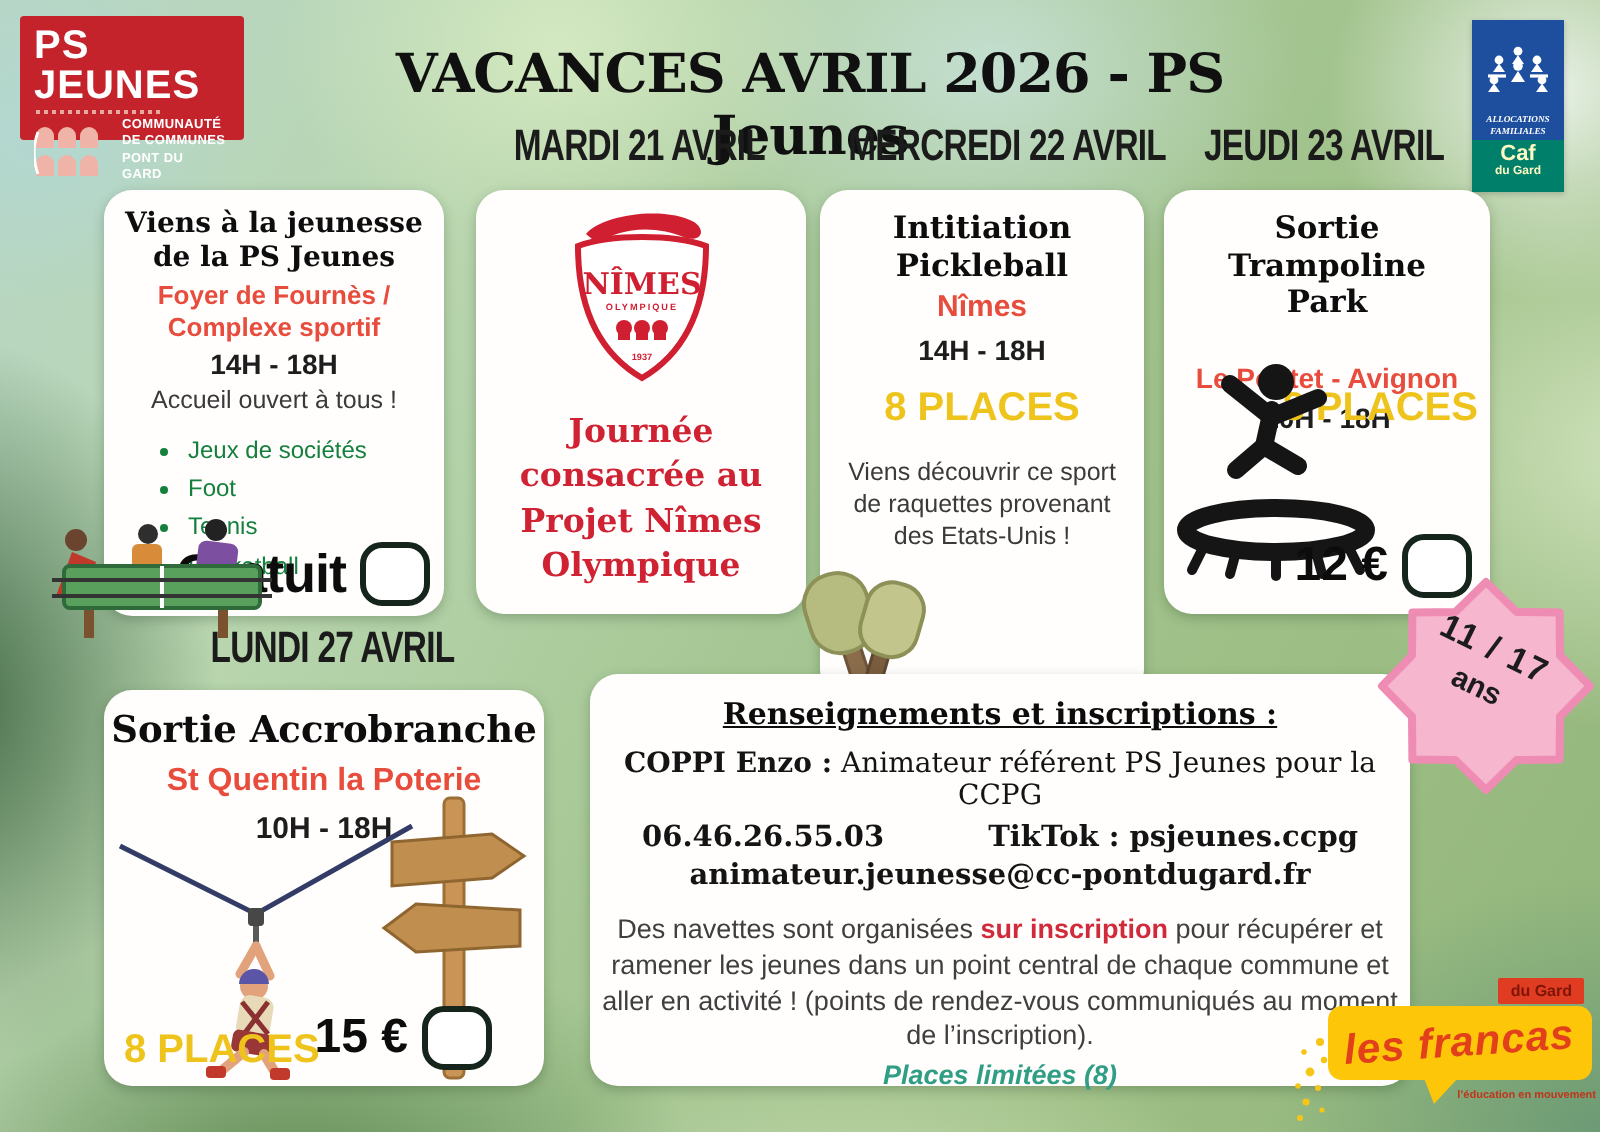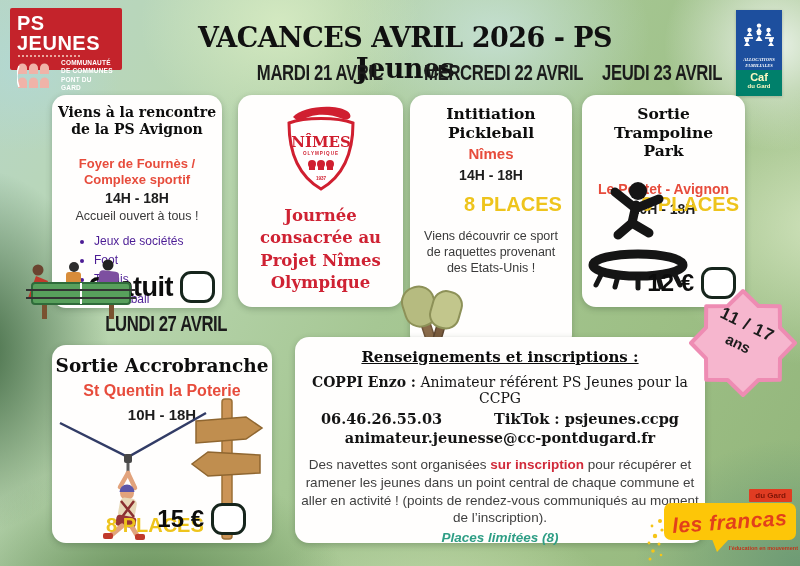--- a/index.html
+++ b/index.html
@@ -35,25 +35,25 @@
   .caf-region{font-size:6px;font-weight:bold;display:block;}
   
   .day{position:absolute;text-align:center;font-weight:bold;color:#1b1b1b;font-size:22px;white-space:nowrap;}
   .day span{display:inline-block;transform:scaleX(.76);transform-origin:center;letter-spacing:-.5px;}
   
   .card{position:absolute;background:#fffefd;border-radius:14px;box-shadow:0 2px 6px rgba(35,60,35,.28);box-sizing:border-box;}
   .c-title{font-family:"DejaVu Serif",serif;font-weight:bold;text-align:center;color:#0d0d0d;line-height:1.2;}
   .c-loc{color:#e74c3c;font-weight:bold;text-align:center;line-height:1.25;}
   .c-hours{font-weight:bold;text-align:center;color:#1d1d1d;}
   .c-note{font-size:12.5px;color:#3a3a3a;text-align:center;margin-top:3px;}
-  .c-places{color:#eec41c;font-weight:bold;font-size:20px;text-align:center;padding-left:44px;}
+  .c-places{color:#eec41c;font-weight:bold;font-size:20px;text-align:center;}
   .price-row{position:absolute;display:flex;align-items:center;gap:7px;}
   .price{font-weight:bold;color:#0c0c0c;}
   .checkbox{width:35px;height:32px;border:3.5px solid #16251c;border-radius:11px;background:#fff;box-sizing:border-box;}
-  .c1-bullets{margin:9px 0 0 30px;padding:0 0 0 12px;font-size:12px;color:#4c1d95;line-height:1.6;}
+  .c1-bullets{margin:9px 0 0 30px;padding:0 0 0 12px;font-size:12px;color:#15803d;line-height:1.6;}
   .c2-desc{font-family:"DejaVu Serif",serif;font-weight:bold;color:#cf2233;font-size:16.5px;line-height:1.35;text-align:center;margin-top:4px;padding:0 16px;}
   .ib{padding:8px 6px;text-align:center;}
   .ib-heading{font-family:"DejaVu Serif",serif;font-weight:bold;font-size:15px;text-decoration:underline;color:#0c0c0c;margin-top:3px;}
   .ib-contact{font-family:"DejaVu Serif",serif;font-size:14px;margin-top:8px;color:#141414;}
   .ib-contact b{font-weight:bold;}
   .ib-line2{font-family:"DejaVu Serif",serif;font-weight:bold;font-size:14.5px;margin-top:4px;display:flex;justify-content:center;gap:52px;color:#141414;}
   .ib-email{font-family:"DejaVu Serif",serif;font-weight:bold;font-size:14.5px;margin-top:2px;color:#141414;}
   .ib-para{font-size:13.5px;color:#3f3f3f;line-height:1.32;margin-top:10px;}
   .ib-para .hl{color:#d12a3a;font-weight:bold;}
   .ib-limited{color:#2f9e85;font-weight:bold;font-style:italic;font-size:13.5px;margin-top:3px;}
@@ -123,22 +123,22 @@
       <span class="caf-region">du Gard</span>
     </div>
   </div>
 
   <div class="day" style="left:230px;top:60px;width:180px;"><span>MARDI 21 AVRIL</span></div>
   <div class="day" style="left:399px;top:60px;width:180px;"><span>MERCREDI 22 AVRIL</span></div>
   <div class="day" style="left:572px;top:60px;width:180px;"><span>JEUDI 23 AVRIL</span></div>
   <div class="day" style="left:76px;top:311px;width:180px;"><span>LUNDI 27 AVRIL</span></div>
 
   <div class="card" style="left:52px;top:95px;width:170px;height:213px;">
-    <div class="c-title" style="font-size:14px;margin-top:9px;padding:0 3px;">Viens à la rencontre de la PS Avignon</div>
-    <div class="c-loc" style="font-size:13px;margin-top:18px;">Foyer de Fournès / Complexe sportif</div>
+    <div class="c-title" style="font-size:14px;margin-top:9px;padding:0 3px;">Viens à la jeunesse de la PS Jeunes</div>
+    <div class="c-loc" style="font-size:13px;margin-top:2px;">Foyer de Fournès / Complexe sportif</div>
     <div class="c-hours" style="font-size:14px;margin-top:2px;">14H - 18H</div>
     <div class="c-note">Accueil ouvert à tous !</div>
     <ul class="c1-bullets">
       <li>Jeux de sociétés</li>
       <li>Foot</li>
       <li>Tennis</li>
       <li>Basketball</li>
     </ul>
     <div class="price-row" style="right:7px;bottom:5px;">
       <span class="price" style="font-size:27px;letter-spacing:-.5px;">Gratuit</span>

